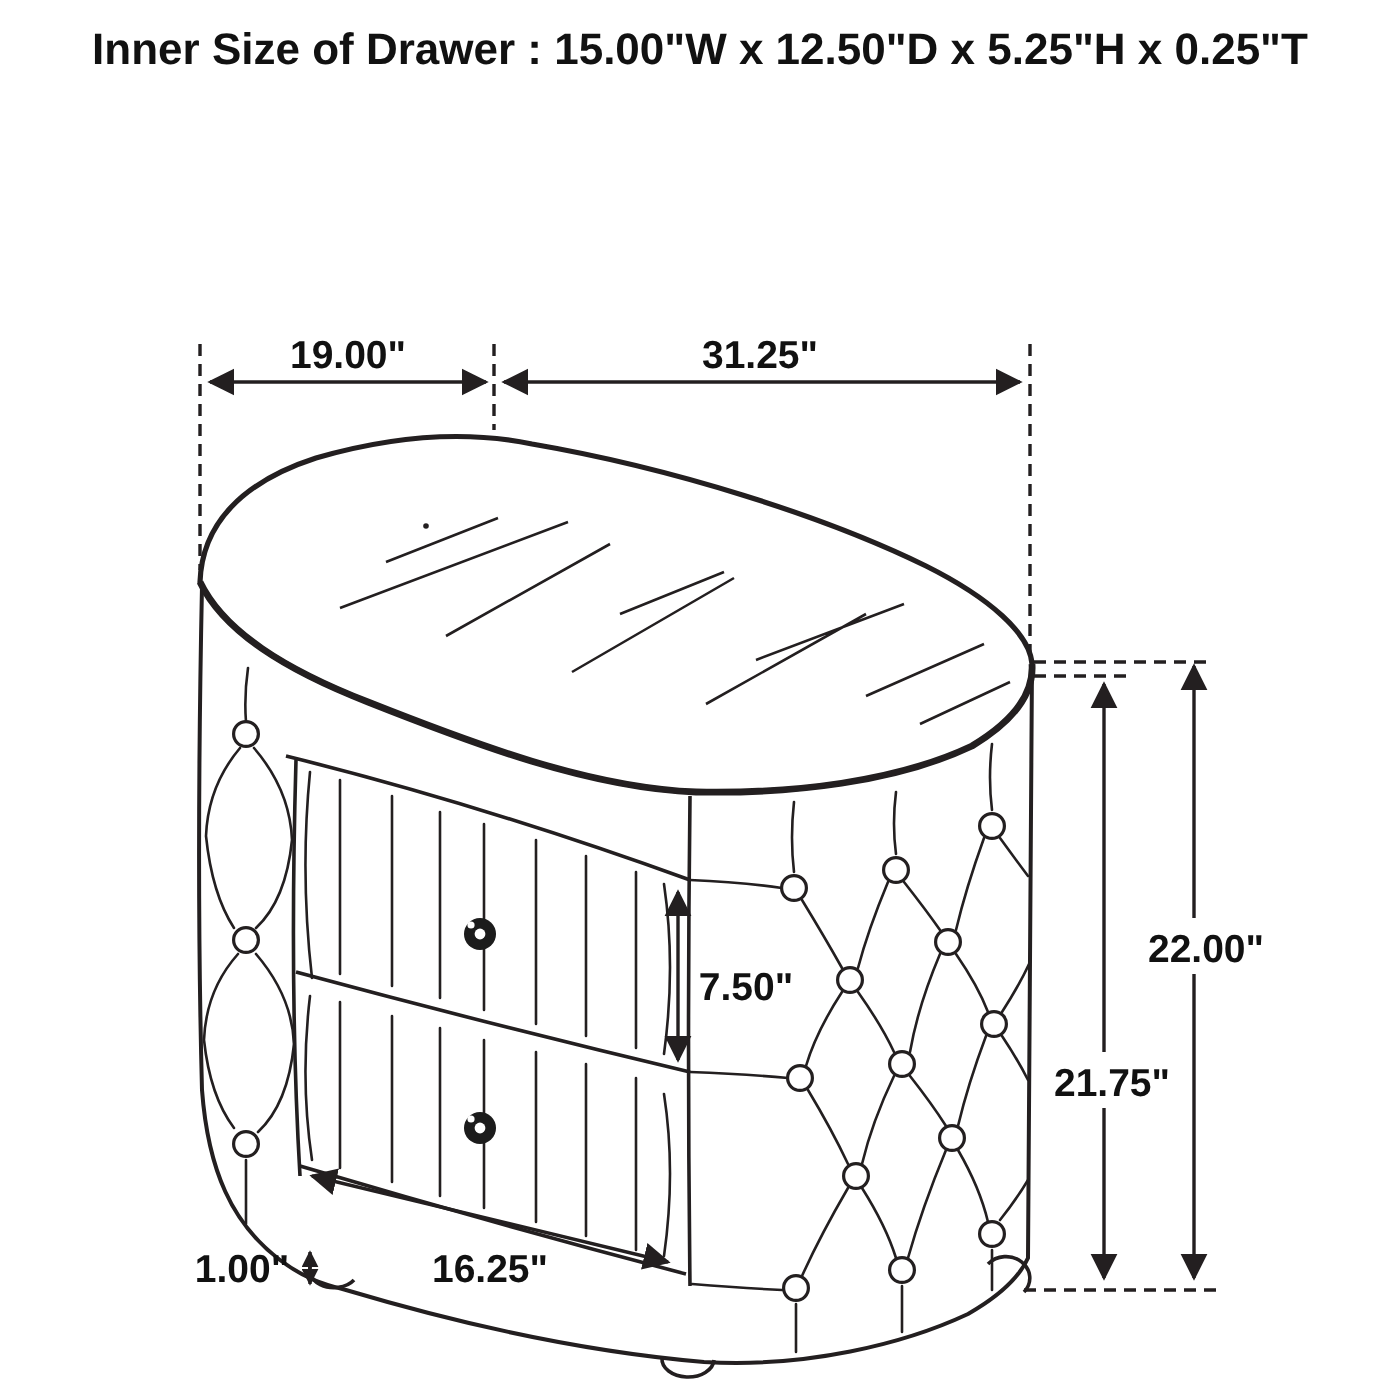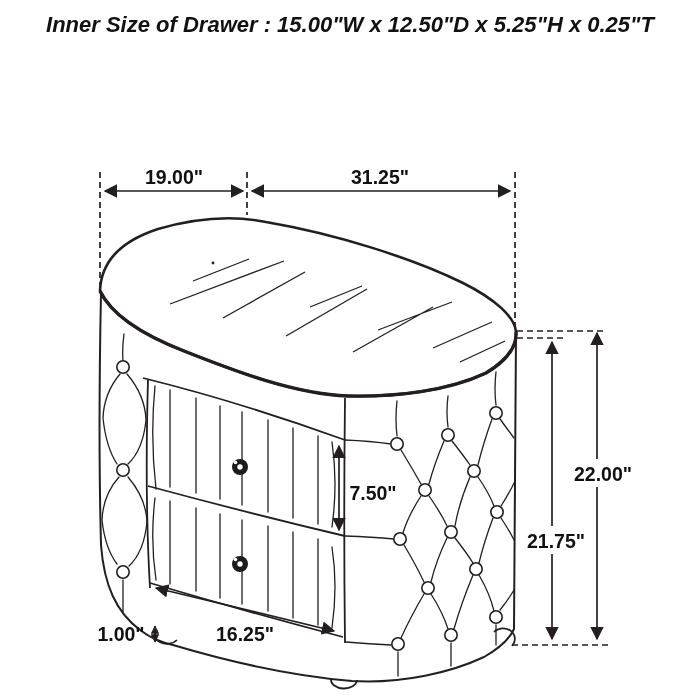--- a/index.html
+++ b/index.html
@@ -1,19 +1,19 @@
 <!DOCTYPE html>
 <html><head>
 <meta charset="utf-8">
 <style>
   html,body{margin:0;padding:0;background:#fff;}
   .stage{position:relative;width:700px;height:700px;background:#fff;overflow:hidden;
          font-family:"Liberation Sans", sans-serif;}
   .title{position:absolute;top:12px;left:0;width:700px;text-align:center;
-         font-size:22px;font-weight:700;color:#111;letter-spacing:0px;white-space:nowrap;font-style:italic;}
+         font-size:22px;font-weight:700;color:#111;letter-spacing:0px;white-space:nowrap;}
   svg{position:absolute;top:0;left:0;}
   .outline{fill:none;stroke:#231f20;stroke-width:2;}
   .oval{fill:#fff;stroke:#231f20;stroke-width:2.6;}
   .oval-front{fill:none;stroke:#231f20;stroke-width:3.4;}
   .thin{fill:none;stroke:#231f20;stroke-width:1.3;}
   .med{fill:none;stroke:#231f20;stroke-width:1.8;}
   .chan{fill:none;stroke:#231f20;stroke-width:1.3;stroke-linecap:round;}
   .btn{fill:#fff;stroke:#231f20;stroke-width:1.6;}
   .dim{fill:none;stroke:#231f20;stroke-width:1.7;}
   .dash{fill:none;stroke:#231f20;stroke-width:1.7;stroke-dasharray:6,4;}

